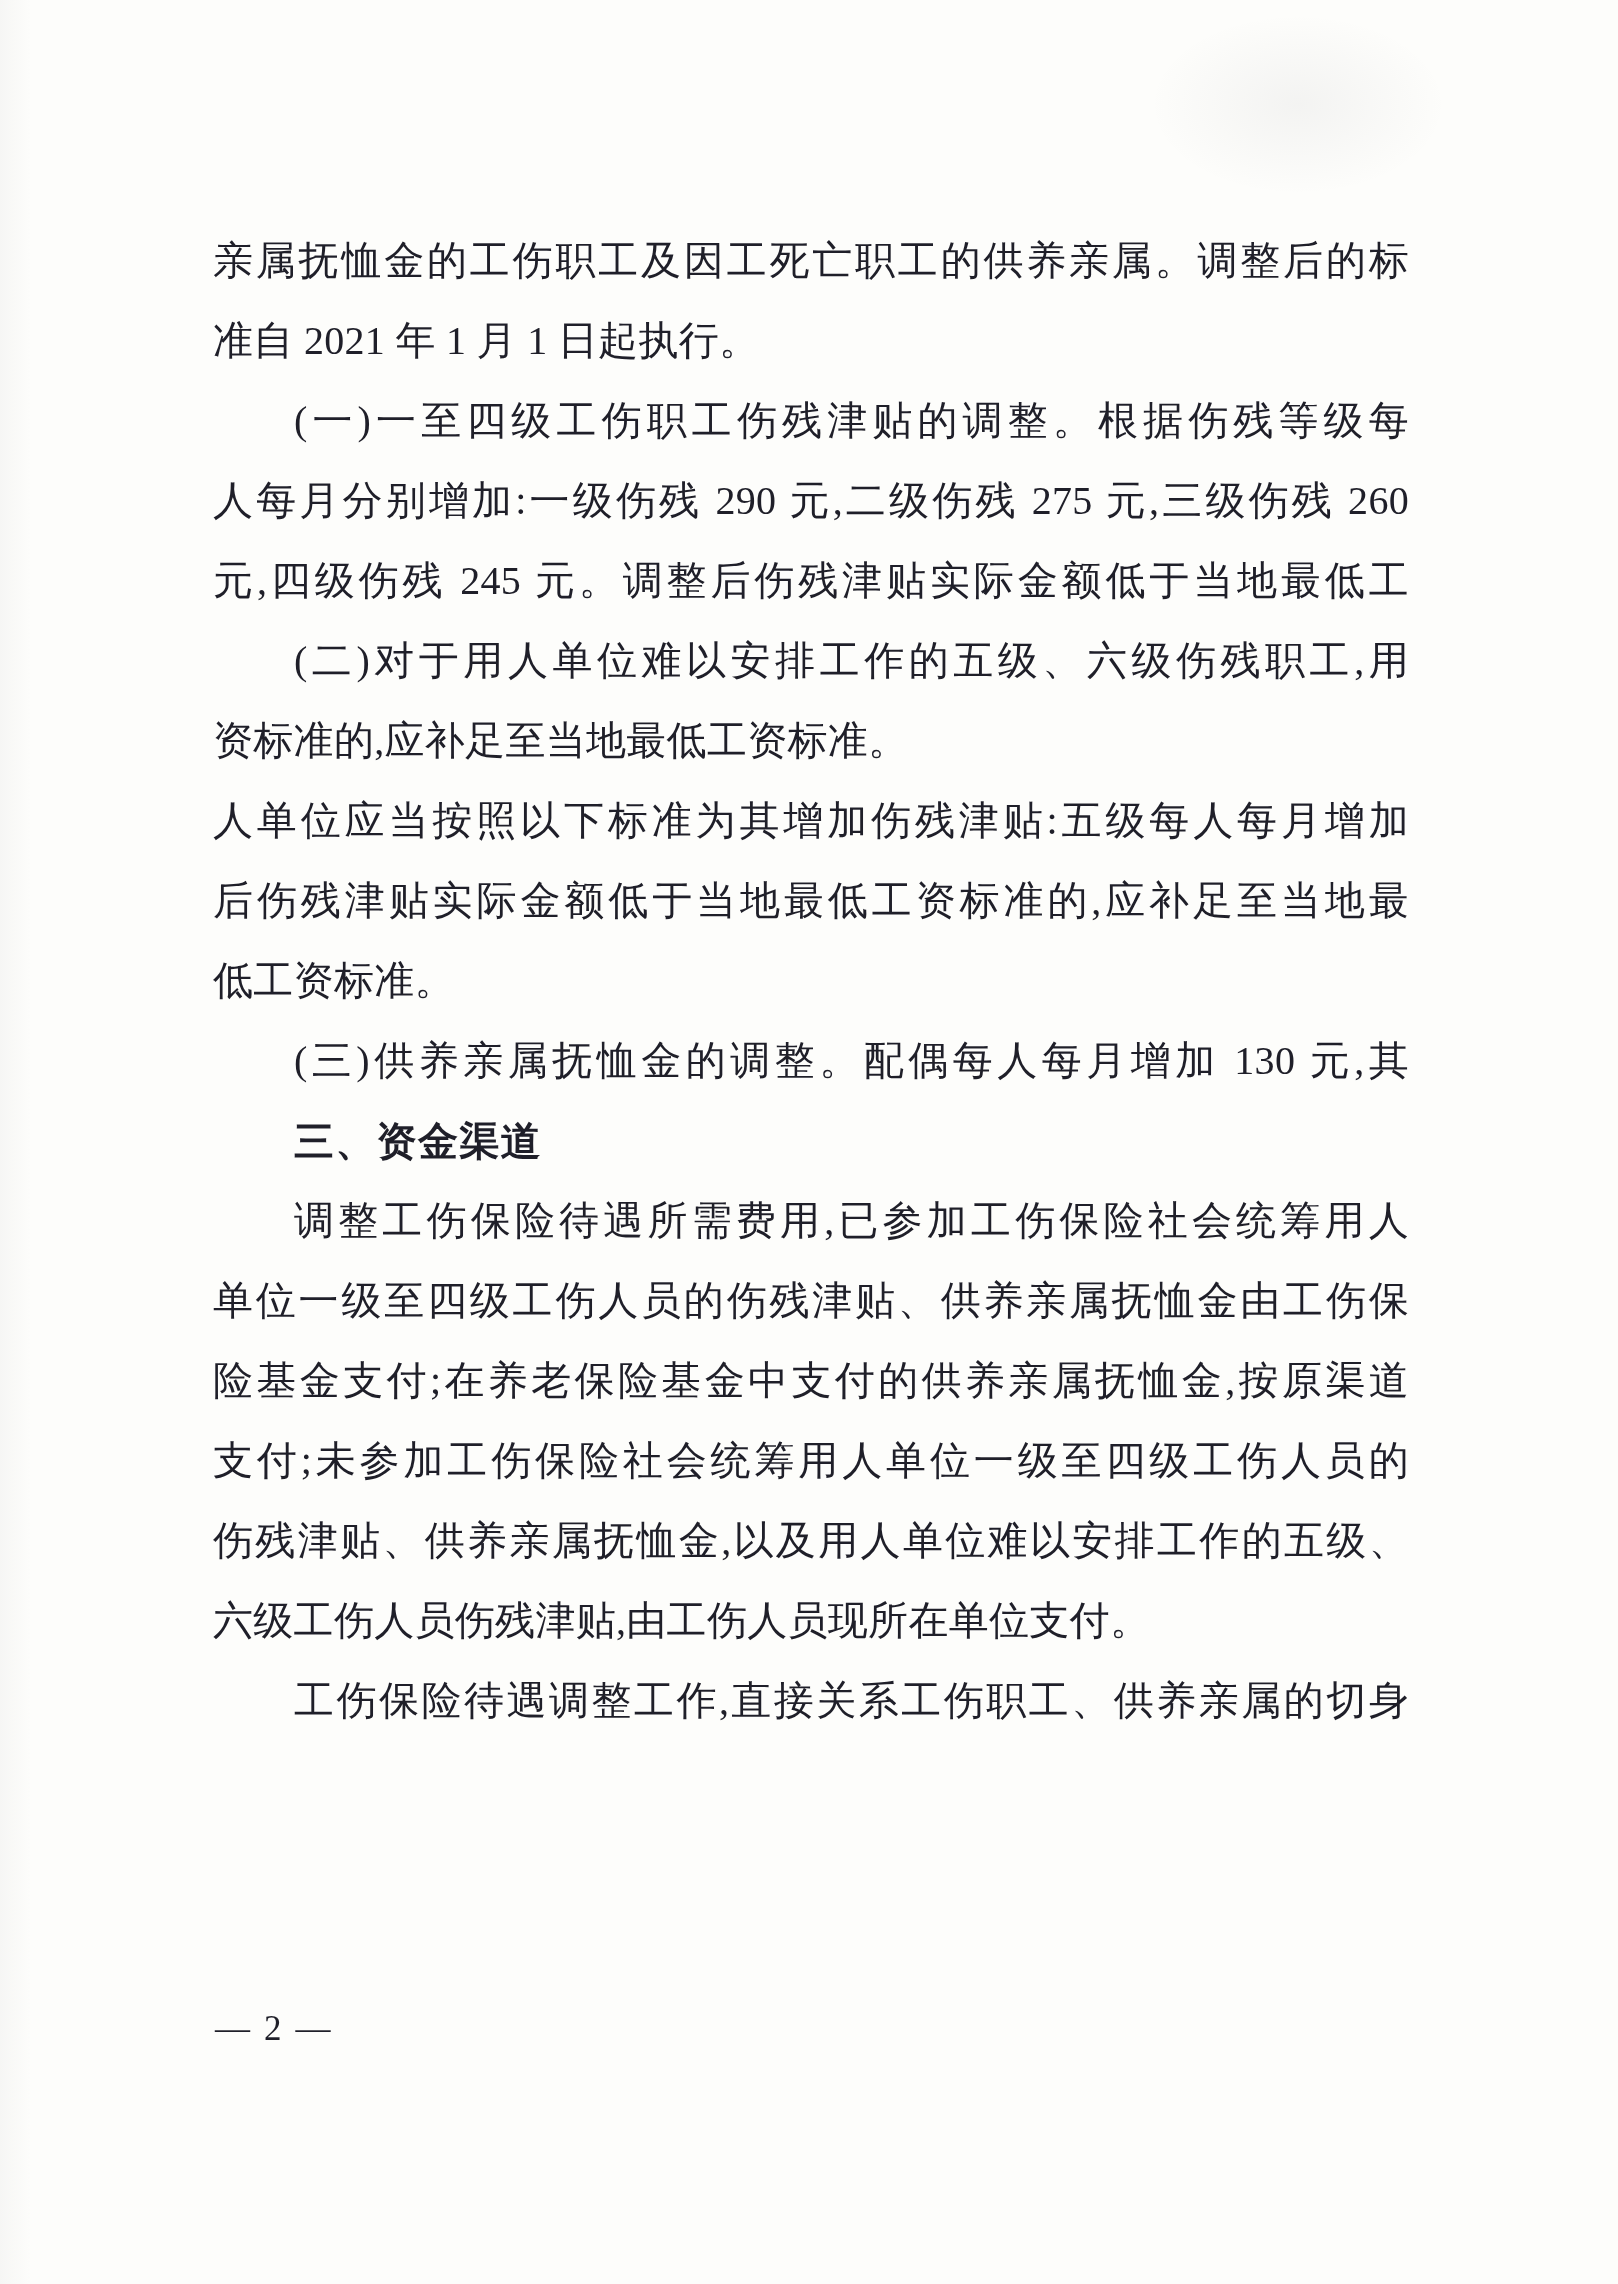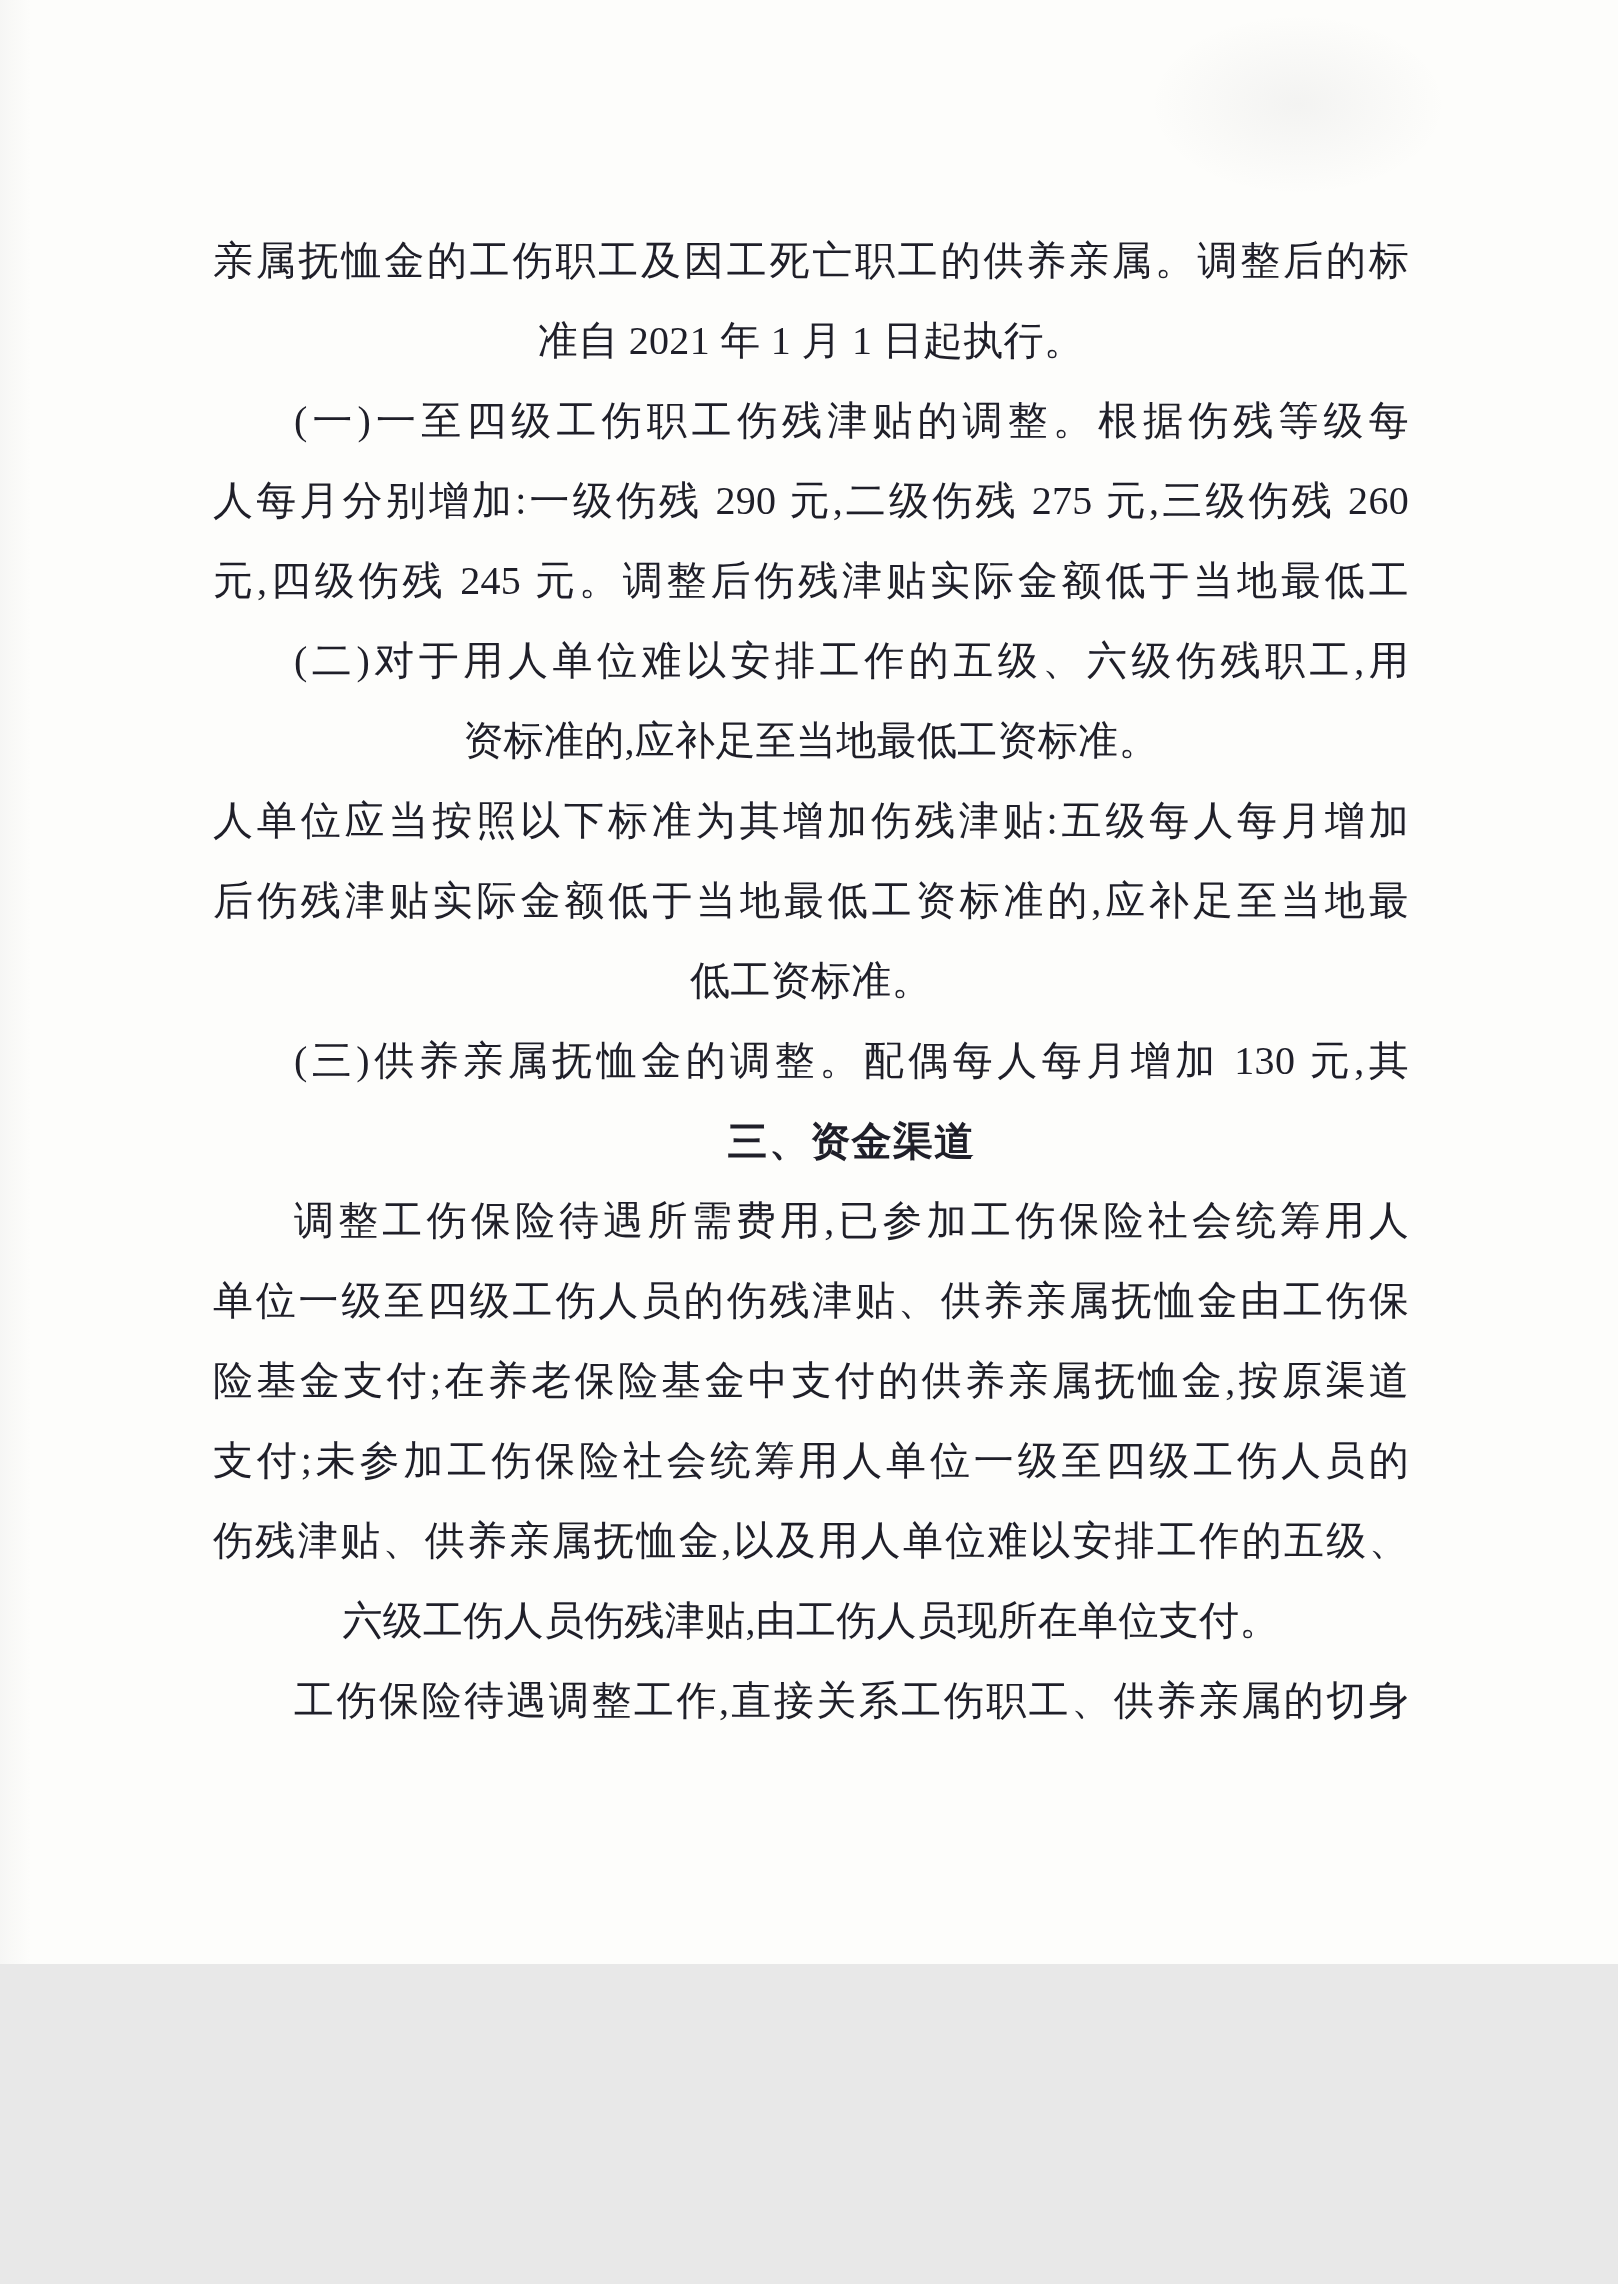--- a/index.html
+++ b/index.html
@@ -8,21 +8,21 @@
   }
   * { box-sizing: border-box; }
   html, body { margin: 0; padding: 0; }
   body {
     background: #e8e8e8;
     font-family: "Liberation Serif", serif;
   }
   .page {
     position: relative;
     width: 1619px;
-    height: 1964px;
+    height: 2284px;
     background: var(--paper);
     overflow: hidden;
   }
   
   .smudge {
     position: absolute;
     pointer-events: none;
   }
   .smudge.tr {
     left: 1148px; top: 13px; width: 300px; height: 183px;
@@ -39,21 +39,20 @@
     width: 1196px;
   }
   .line {
     margin: 0;
     font-size: 40px;
     line-height: 80px;
     color: var(--ink);
     font-family: "Liberation Serif", serif;
     white-space: normal;
     letter-spacing: 0.3px;
-    text-align: center;
   }
   .just {
     text-align: justify;
     text-align-last: justify;
   }
   .indent {
     text-indent: 81px;
   }
   .heading {
     font-weight: bold;

